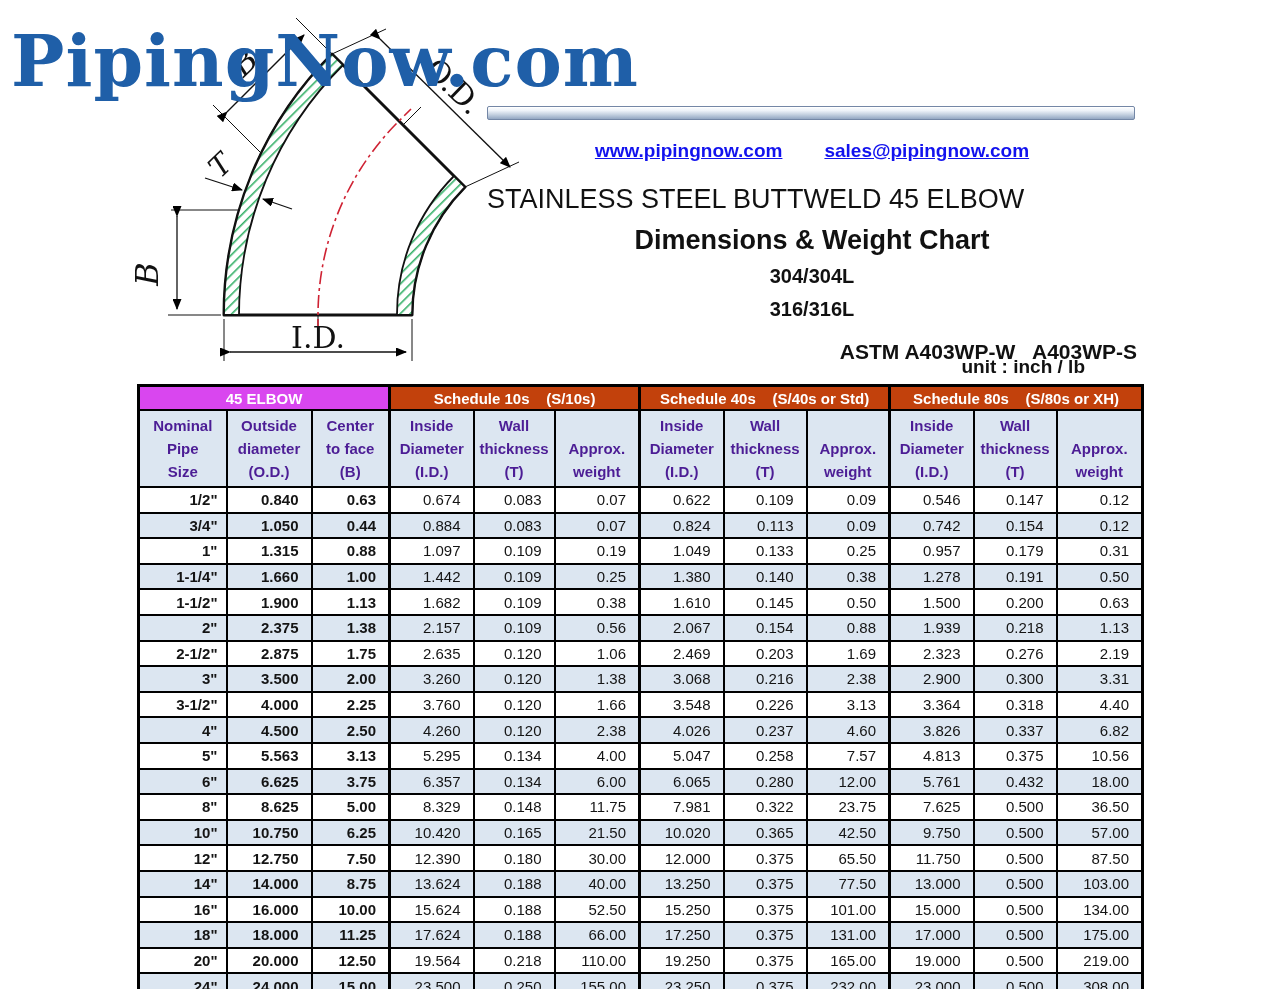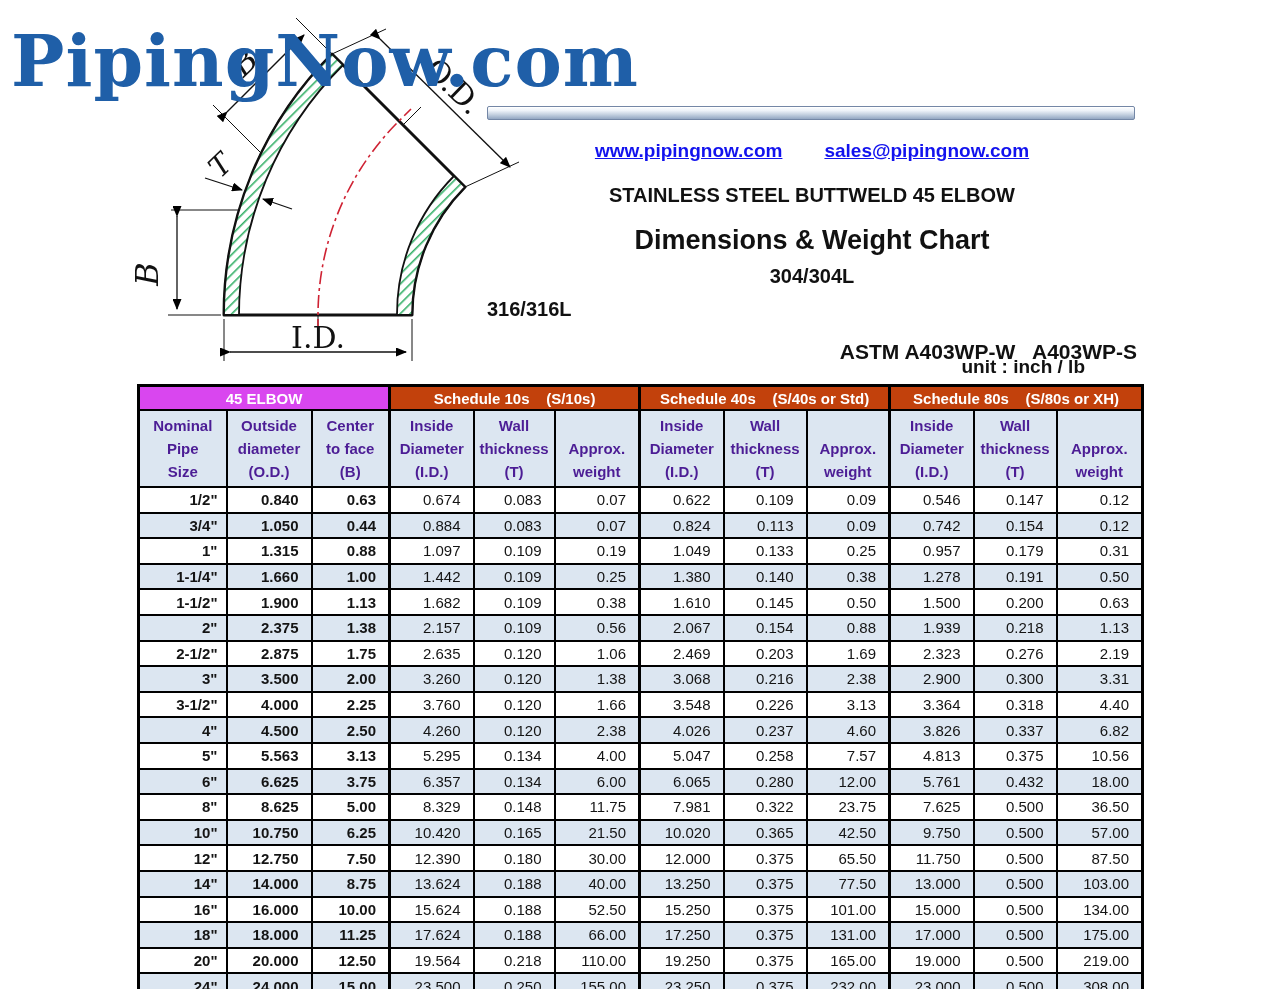--- a/index.html
+++ b/index.html
@@ -9,24 +9,24 @@
              font-family:"DejaVu Serif",serif;font-weight:bold;font-size:71px;line-height:1;
              color:#1f5fa8;letter-spacing:1px;white-space:nowrap;}
   .logo-bar{position:absolute;left:0;top:106px;width:646px;height:12px;border:1px solid #7487a6;
             border-radius:2px;
             background:linear-gradient(180deg,#fdfeff 0%,#eef3f9 30%,#c2cfdf 65%,#93a7c2 100%);
             box-shadow:inset 0 1px 0 #ffffff;}
   .links{position:absolute;left:0;top:140px;width:650px;text-align:center;font-size:19px;
          font-weight:bold;white-space:nowrap;}
   .links a{color:#1212ee;text-decoration:underline;}
   .links a + a{margin-left:42px;}
-  .title   {position:absolute;left:0;top:184px;width:650px;text-align:center;font-size:20px;font-weight:bold;white-space:nowrap;}
+  .title   {position:absolute;left:0;top:184px;width:650px;text-align:left;font-size:27px;font-weight:normal;white-space:nowrap;}
   .subtitle{position:absolute;left:0;top:225px;width:650px;text-align:center;font-size:27px;font-weight:bold;}
   .grade1  {position:absolute;left:0;top:265px;width:650px;text-align:center;font-size:20px;font-weight:bold;}
-  .grade2  {position:absolute;left:0;top:298px;width:650px;font-size:20px;font-weight:bold;}
+  .grade2  {position:absolute;left:0;top:298px;width:650px;text-align:center;font-size:20px;font-weight:bold;}
   .astm    {position:absolute;left:0;top:340px;width:650px;text-align:right;font-size:21px;font-weight:bold;white-space:pre;}
   .unit-note{position:absolute;left:137px;top:356px;width:948px;text-align:right;font-size:19px;font-weight:bold;}
   
   .diagram{position:absolute;left:130px;top:18px;width:392px;height:362px;}
   
   .tbl-wrap{position:absolute;left:137px;top:384px;}
   table.spec{border-collapse:collapse;table-layout:fixed;width:1004px;
              font-size:15px;color:#141414;}
   table.spec td, table.spec th{border:2px solid #000;padding:0 12px 0 2px;overflow:hidden;}
   table.spec .group-start{border-left:3px solid #000;}

